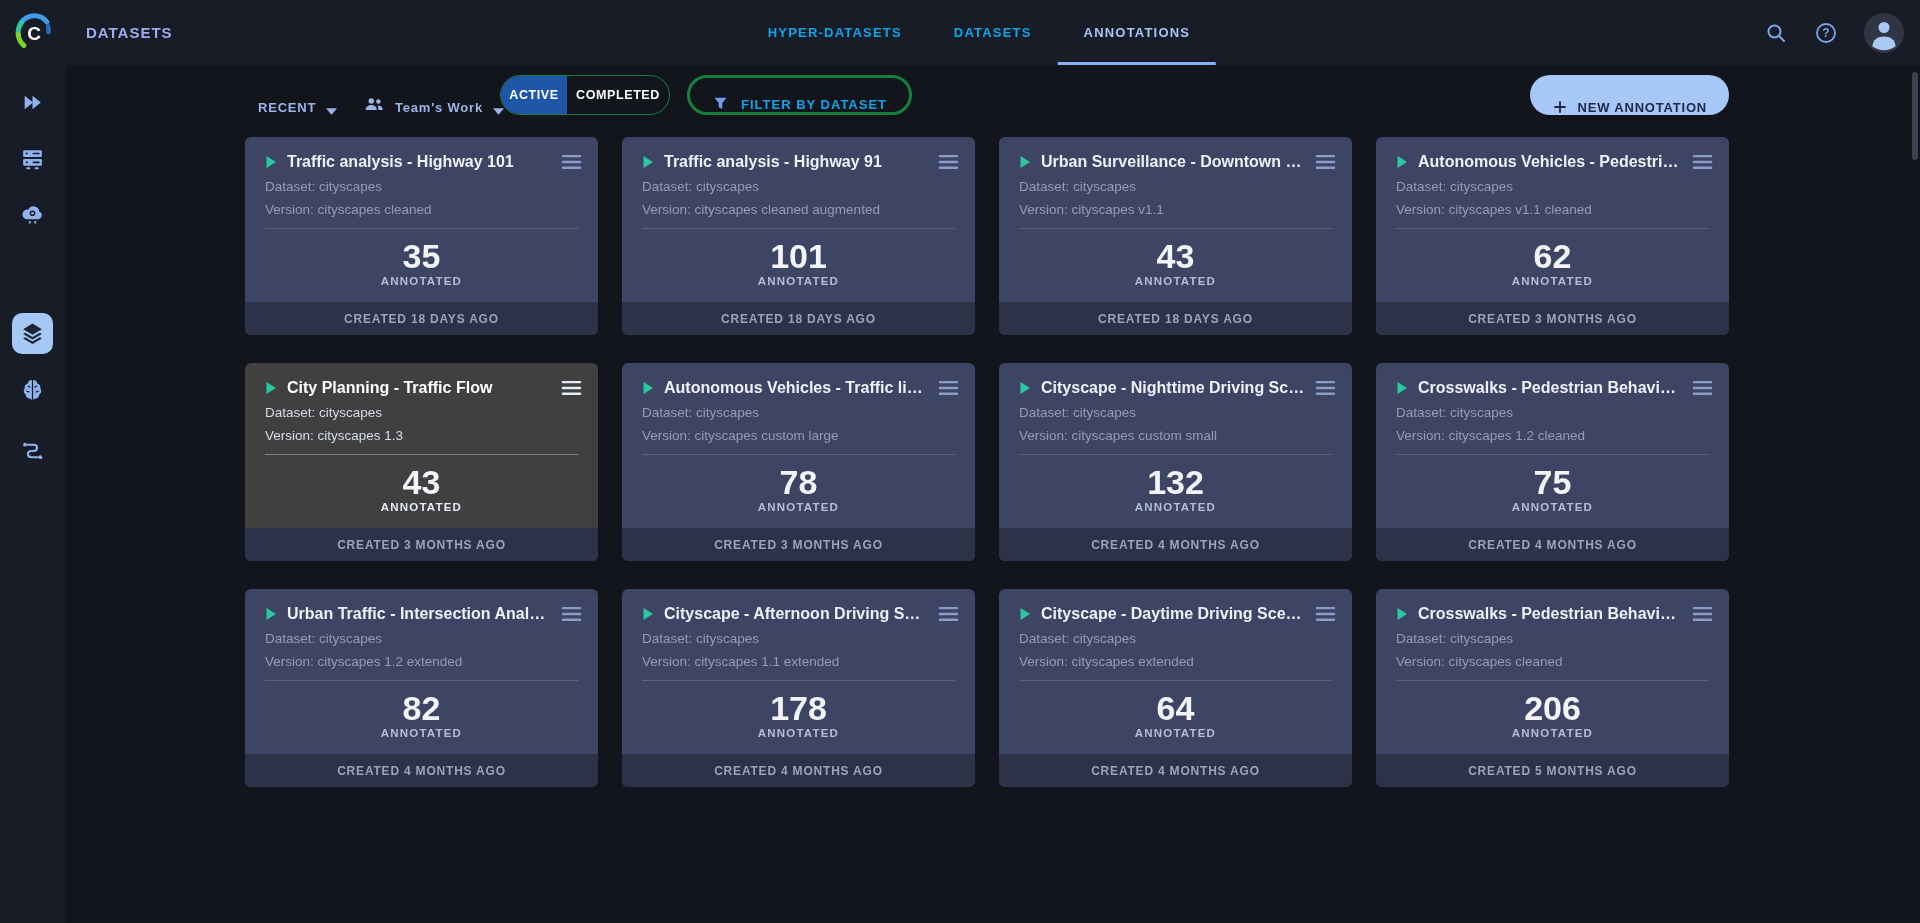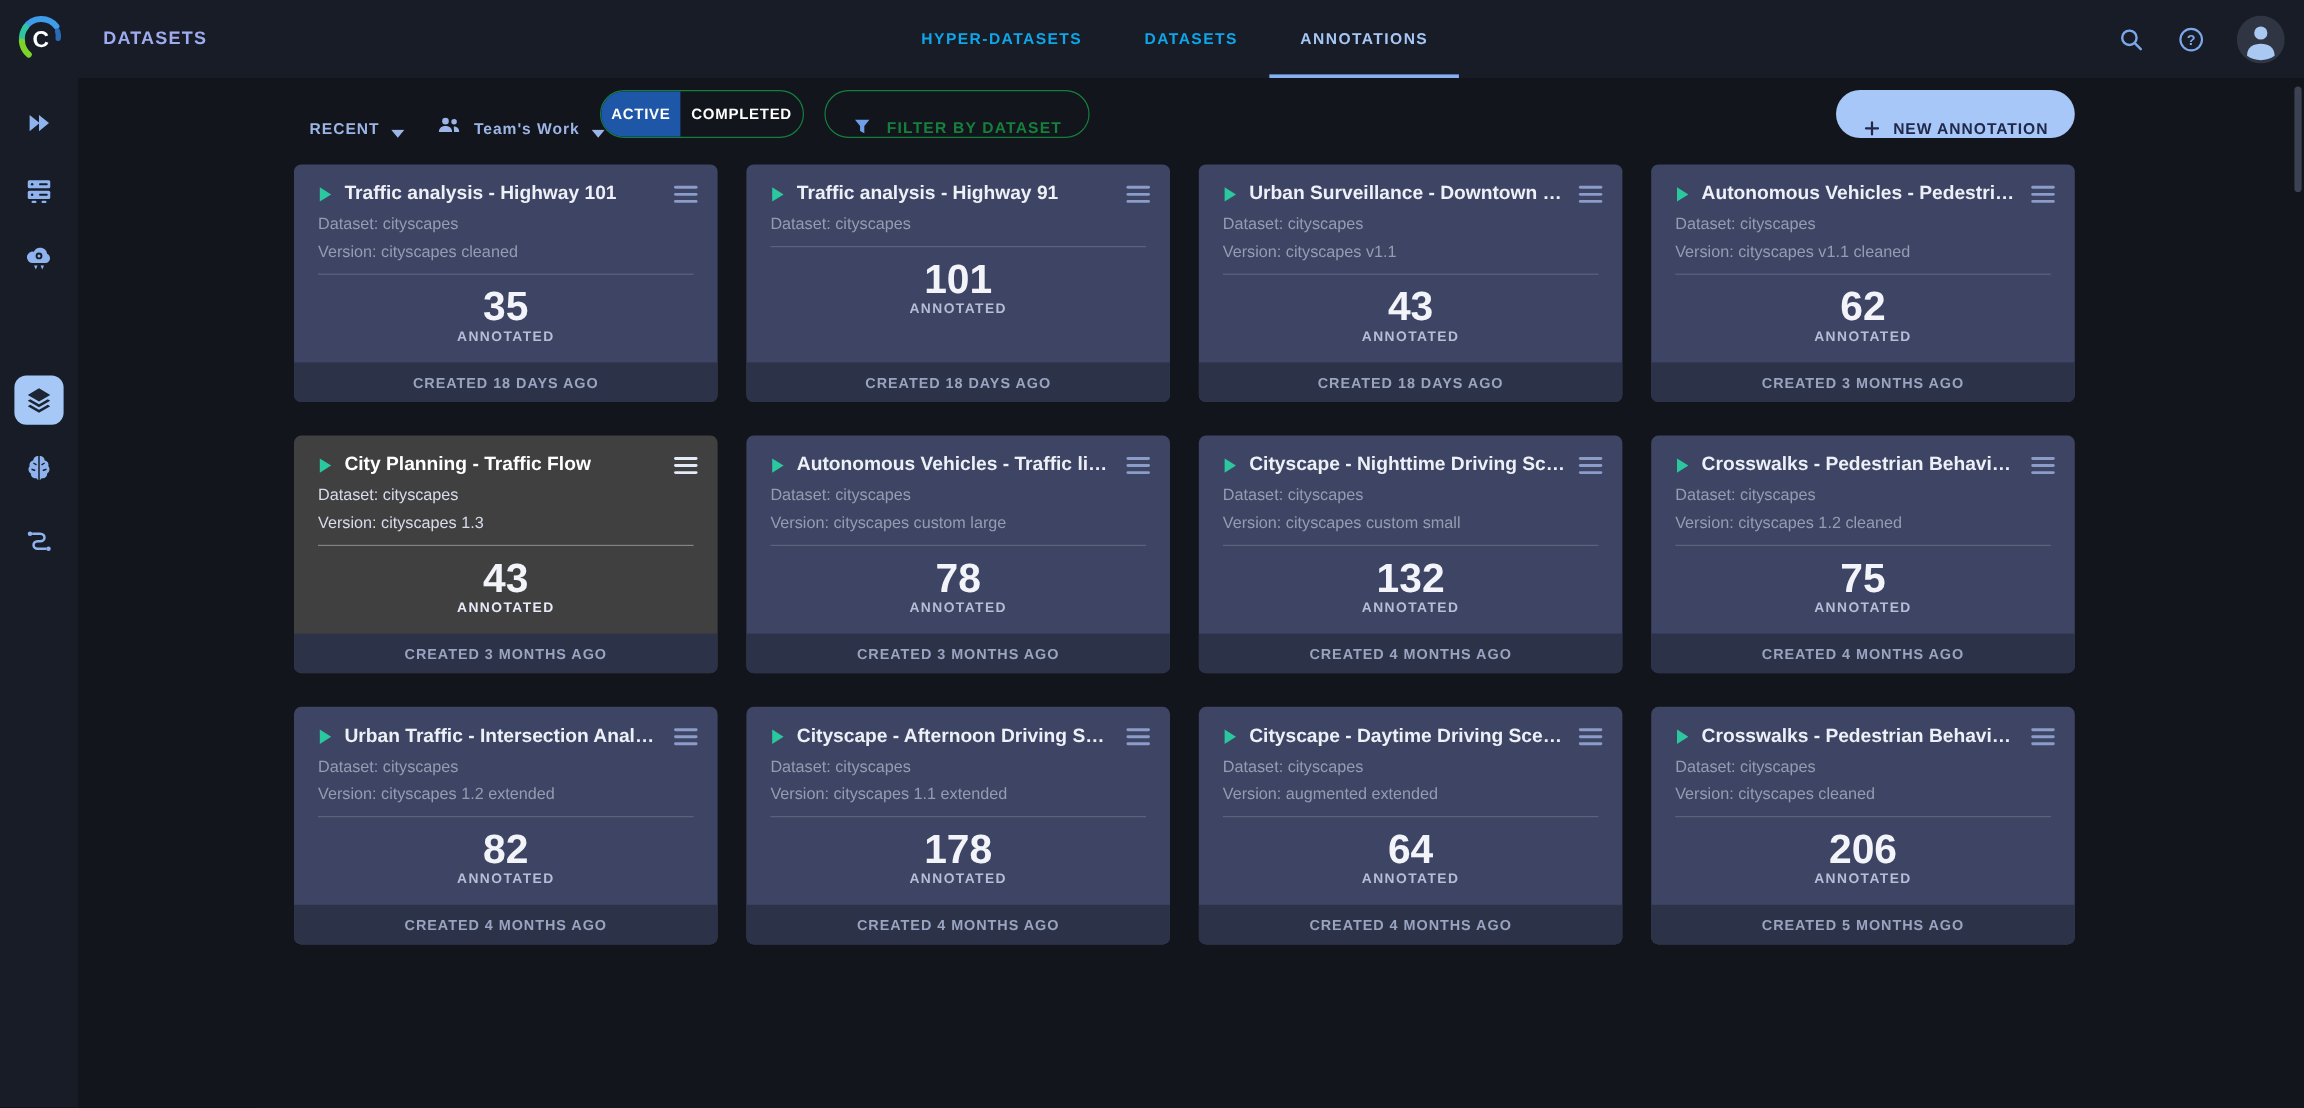--- a/index.html
+++ b/index.html
@@ -40,22 +40,22 @@
   .dropdown { gap:10px; color:#9cb5e6; font-size:13px; font-weight:bold; letter-spacing:0.8px; cursor:pointer; }
   .dropdown .caret { width:11px; height:7px; }
   .dropdown .ppl { width:22px; height:22px; }
   .sort-dd { left:193px; }
   .scope-dd { left:298px; }
   .toggle { left:435px; width:170px; border:1px solid #15803d; border-radius:20px; overflow:hidden; }
   .toggle .opt { height:100%; display:flex; align-items:center; justify-content:center; color:#ffffff;
     font-size:12.5px; font-weight:bold; letter-spacing:0.6px; cursor:pointer; }
   .opt-active { width:66px; background:#1e56a8; }
   .opt-completed { width:102px; }
-  .filter-btn { left:622px; border:1px solid #15803d; border-radius:20px; padding:0 22px; gap:12px;
-    color:#15803d; font-size:13px; font-weight:bold; letter-spacing:1px; cursor:pointer; }
+  .filter-btn { left:622px; border:3px solid #15803d; border-radius:20px; padding:0 22px; gap:12px;
+    color:#0ea5e9; font-size:13px; font-weight:bold; letter-spacing:1px; cursor:pointer; }
   .filter-btn .funnel { width:17px; height:17px; color:#6f9fe8; }
   .new-btn { right:191px; background:#a7c7f8; border-radius:20px; padding:0 22px; gap:10px;
     color:#20294a; font-size:13px; font-weight:bold; letter-spacing:0.8px; cursor:pointer; }
   .new-btn .plus { width:16px; height:16px; }
 
   
   .grid { margin:22px 0 0 180px; width:1484px; display:grid;
     grid-template-columns:repeat(4, 353px); grid-column-gap:24px; grid-row-gap:28px; }
   .card { position:relative; width:353px; height:198px; background:#3e4564; border-radius:6px;
     overflow:hidden; cursor:pointer; display:flex; flex-direction:column; }
@@ -250,20 +250,21 @@
         <path d="M1.5 1 L11 7 L1.5 13 Z" rx="2"></path>
       </svg>
       <div class="card-title">Traffic analysis - Highway 91</div>
       <svg class="menu-icon" viewBox="0 0 22 18" fill="currentColor">
         <rect y="1" width="22" height="2.7" rx="1.35"></rect>
         <rect y="7.6" width="22" height="2.7" rx="1.35"></rect>
         <rect y="14.2" width="22" height="2.7" rx="1.35"></rect>
       </svg>
     </div>
     <div class="meta">Dataset: cityscapes</div>
+    <div class="meta">Version: cityscapes cleaned augmented</div>
     <div class="divider"></div>
     <div class="count">101</div>
     <div class="count-label">ANNOTATED</div>
     <div class="card-footer">CREATED 18 DAYS AGO</div>
   </div>
 
   <div class="card">
     <div class="card-head">
       <svg class="play" viewBox="0 0 12 14" fill="#2bc79e">
         <path d="M1.5 1 L11 7 L1.5 13 Z" rx="2"></path>
@@ -429,21 +430,21 @@
         <path d="M1.5 1 L11 7 L1.5 13 Z" rx="2"></path>
       </svg>
       <div class="card-title">Cityscape - Daytime Driving Scenes</div>
       <svg class="menu-icon" viewBox="0 0 22 18" fill="currentColor">
         <rect y="1" width="22" height="2.7" rx="1.35"></rect>
         <rect y="7.6" width="22" height="2.7" rx="1.35"></rect>
         <rect y="14.2" width="22" height="2.7" rx="1.35"></rect>
       </svg>
     </div>
     <div class="meta">Dataset: cityscapes</div>
-    <div class="meta">Version: augmented extended</div>
+    <div class="meta">Version: cityscapes extended</div>
     <div class="divider"></div>
     <div class="count">64</div>
     <div class="count-label">ANNOTATED</div>
     <div class="card-footer">CREATED 4 MONTHS AGO</div>
   </div>
 
   <div class="card">
     <div class="card-head">
       <svg class="play" viewBox="0 0 12 14" fill="#2bc79e">
         <path d="M1.5 1 L11 7 L1.5 13 Z" rx="2"></path>

